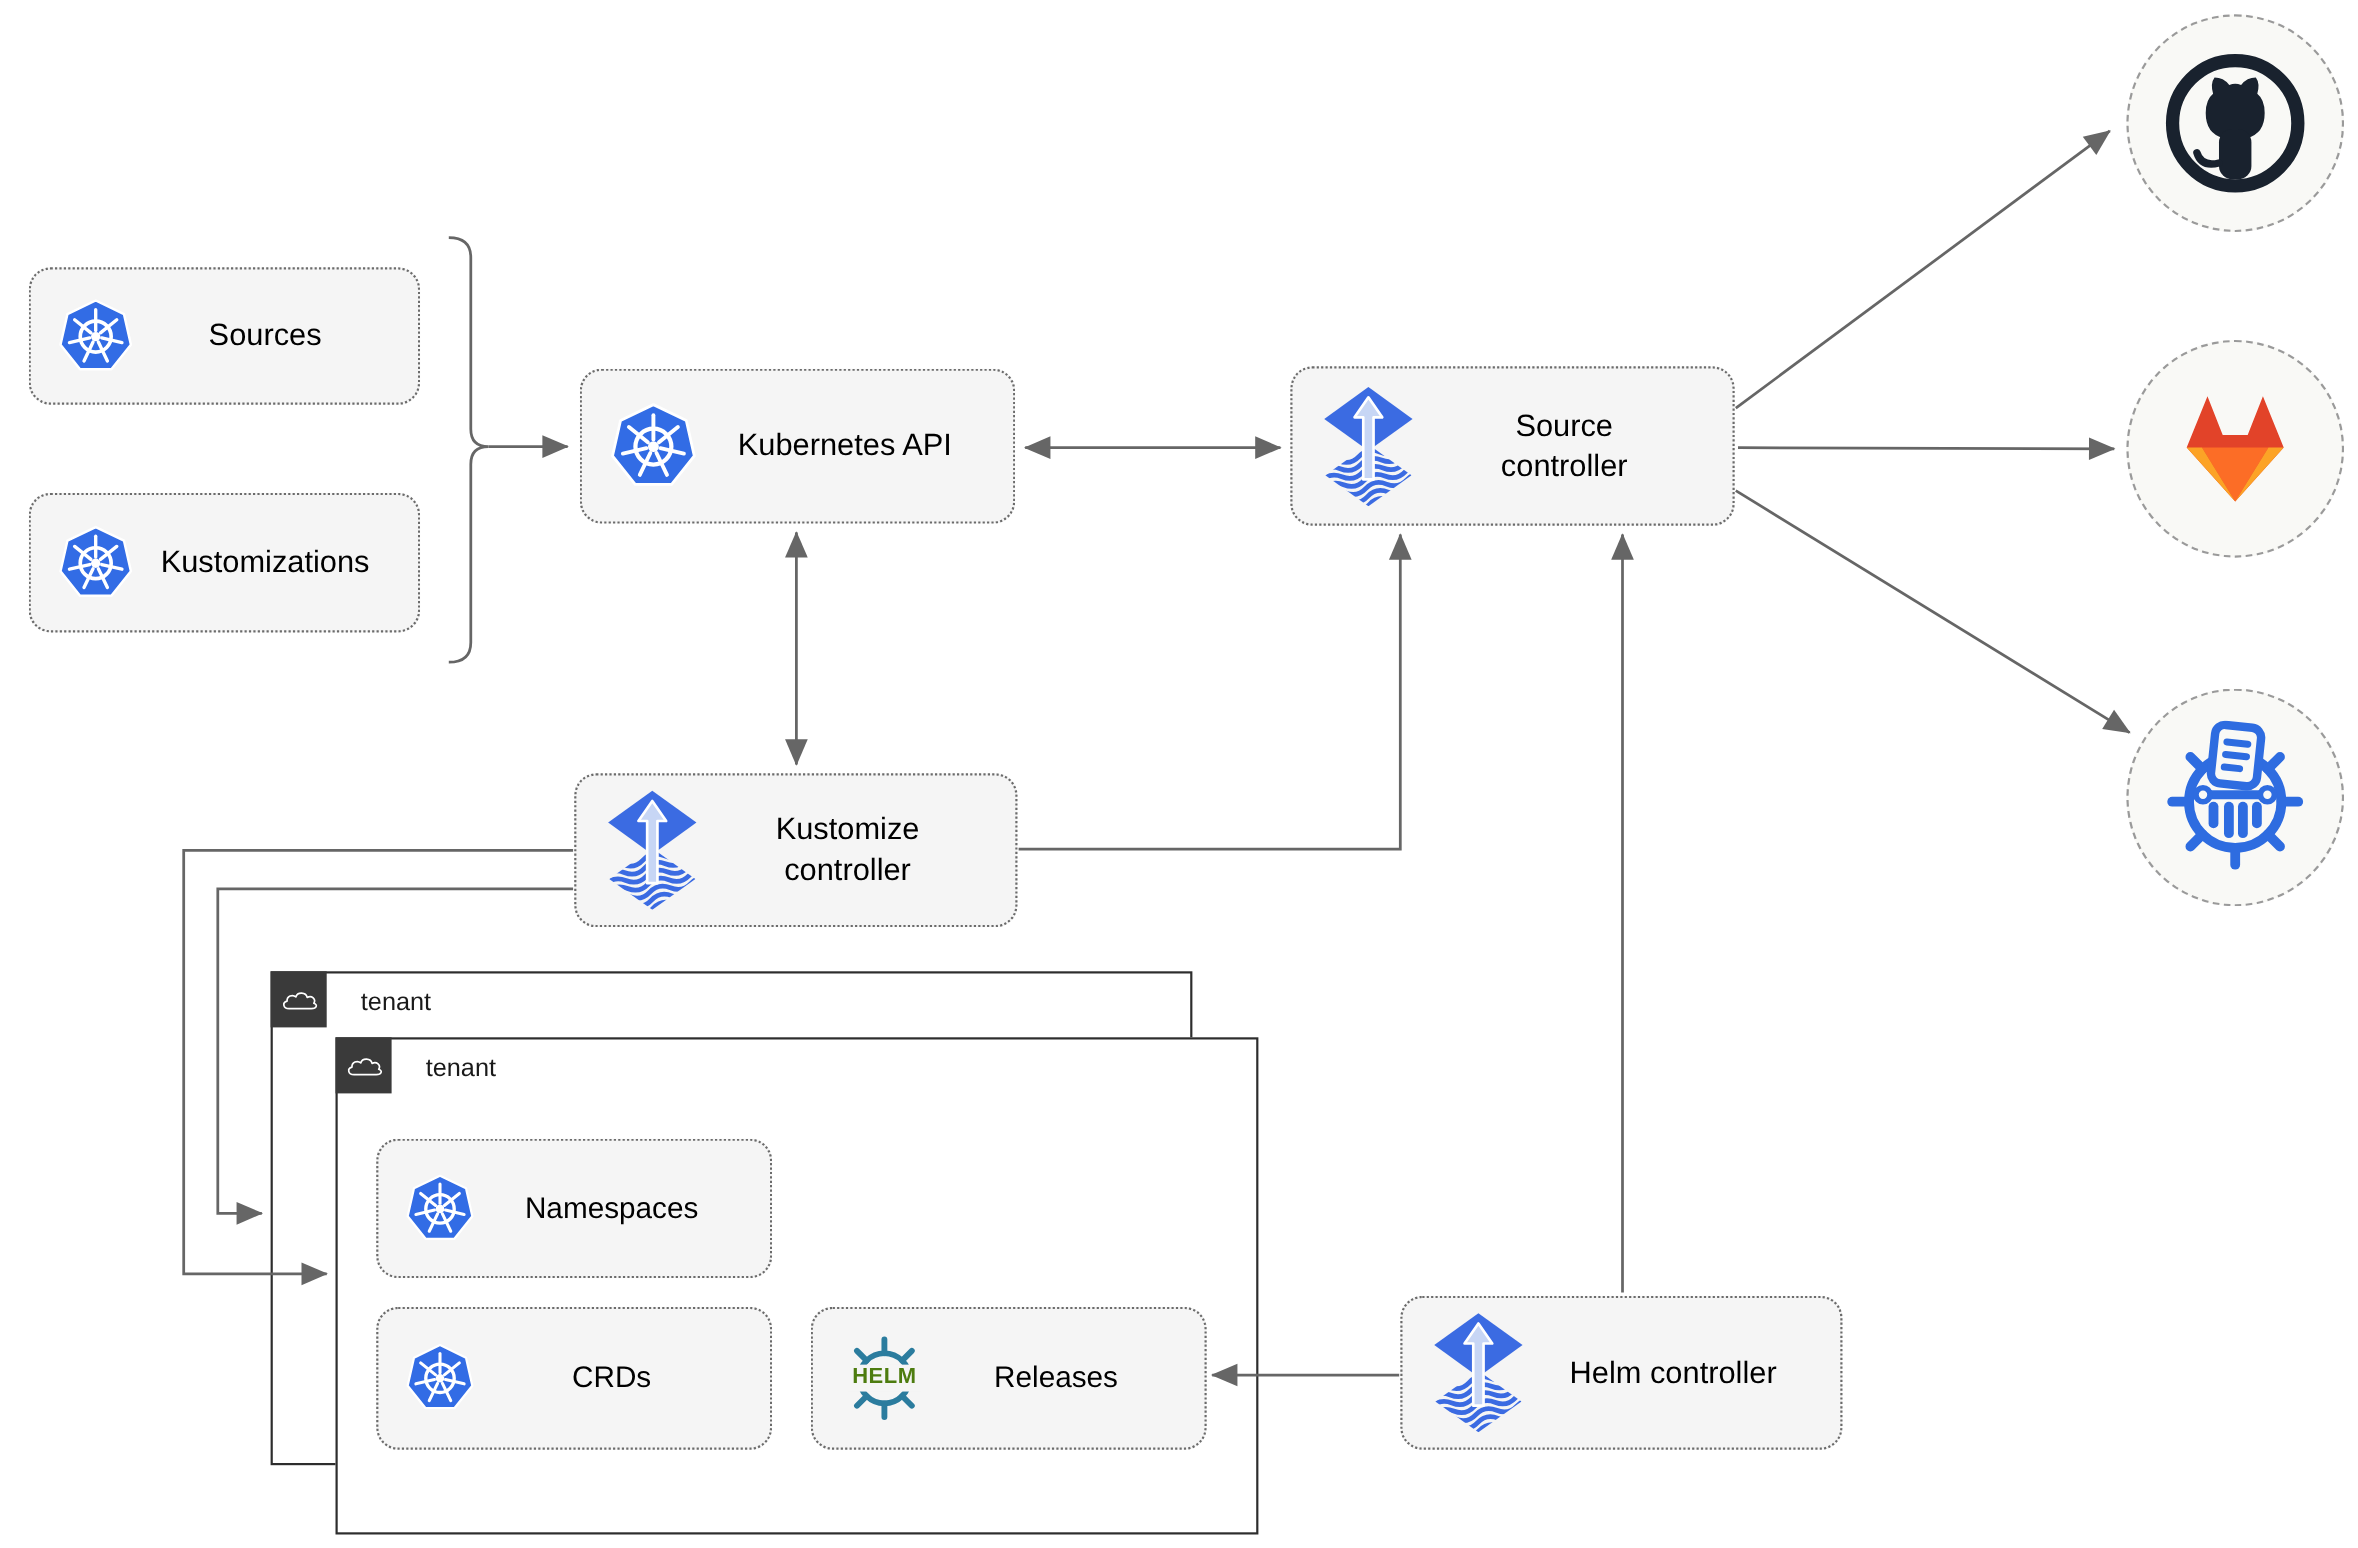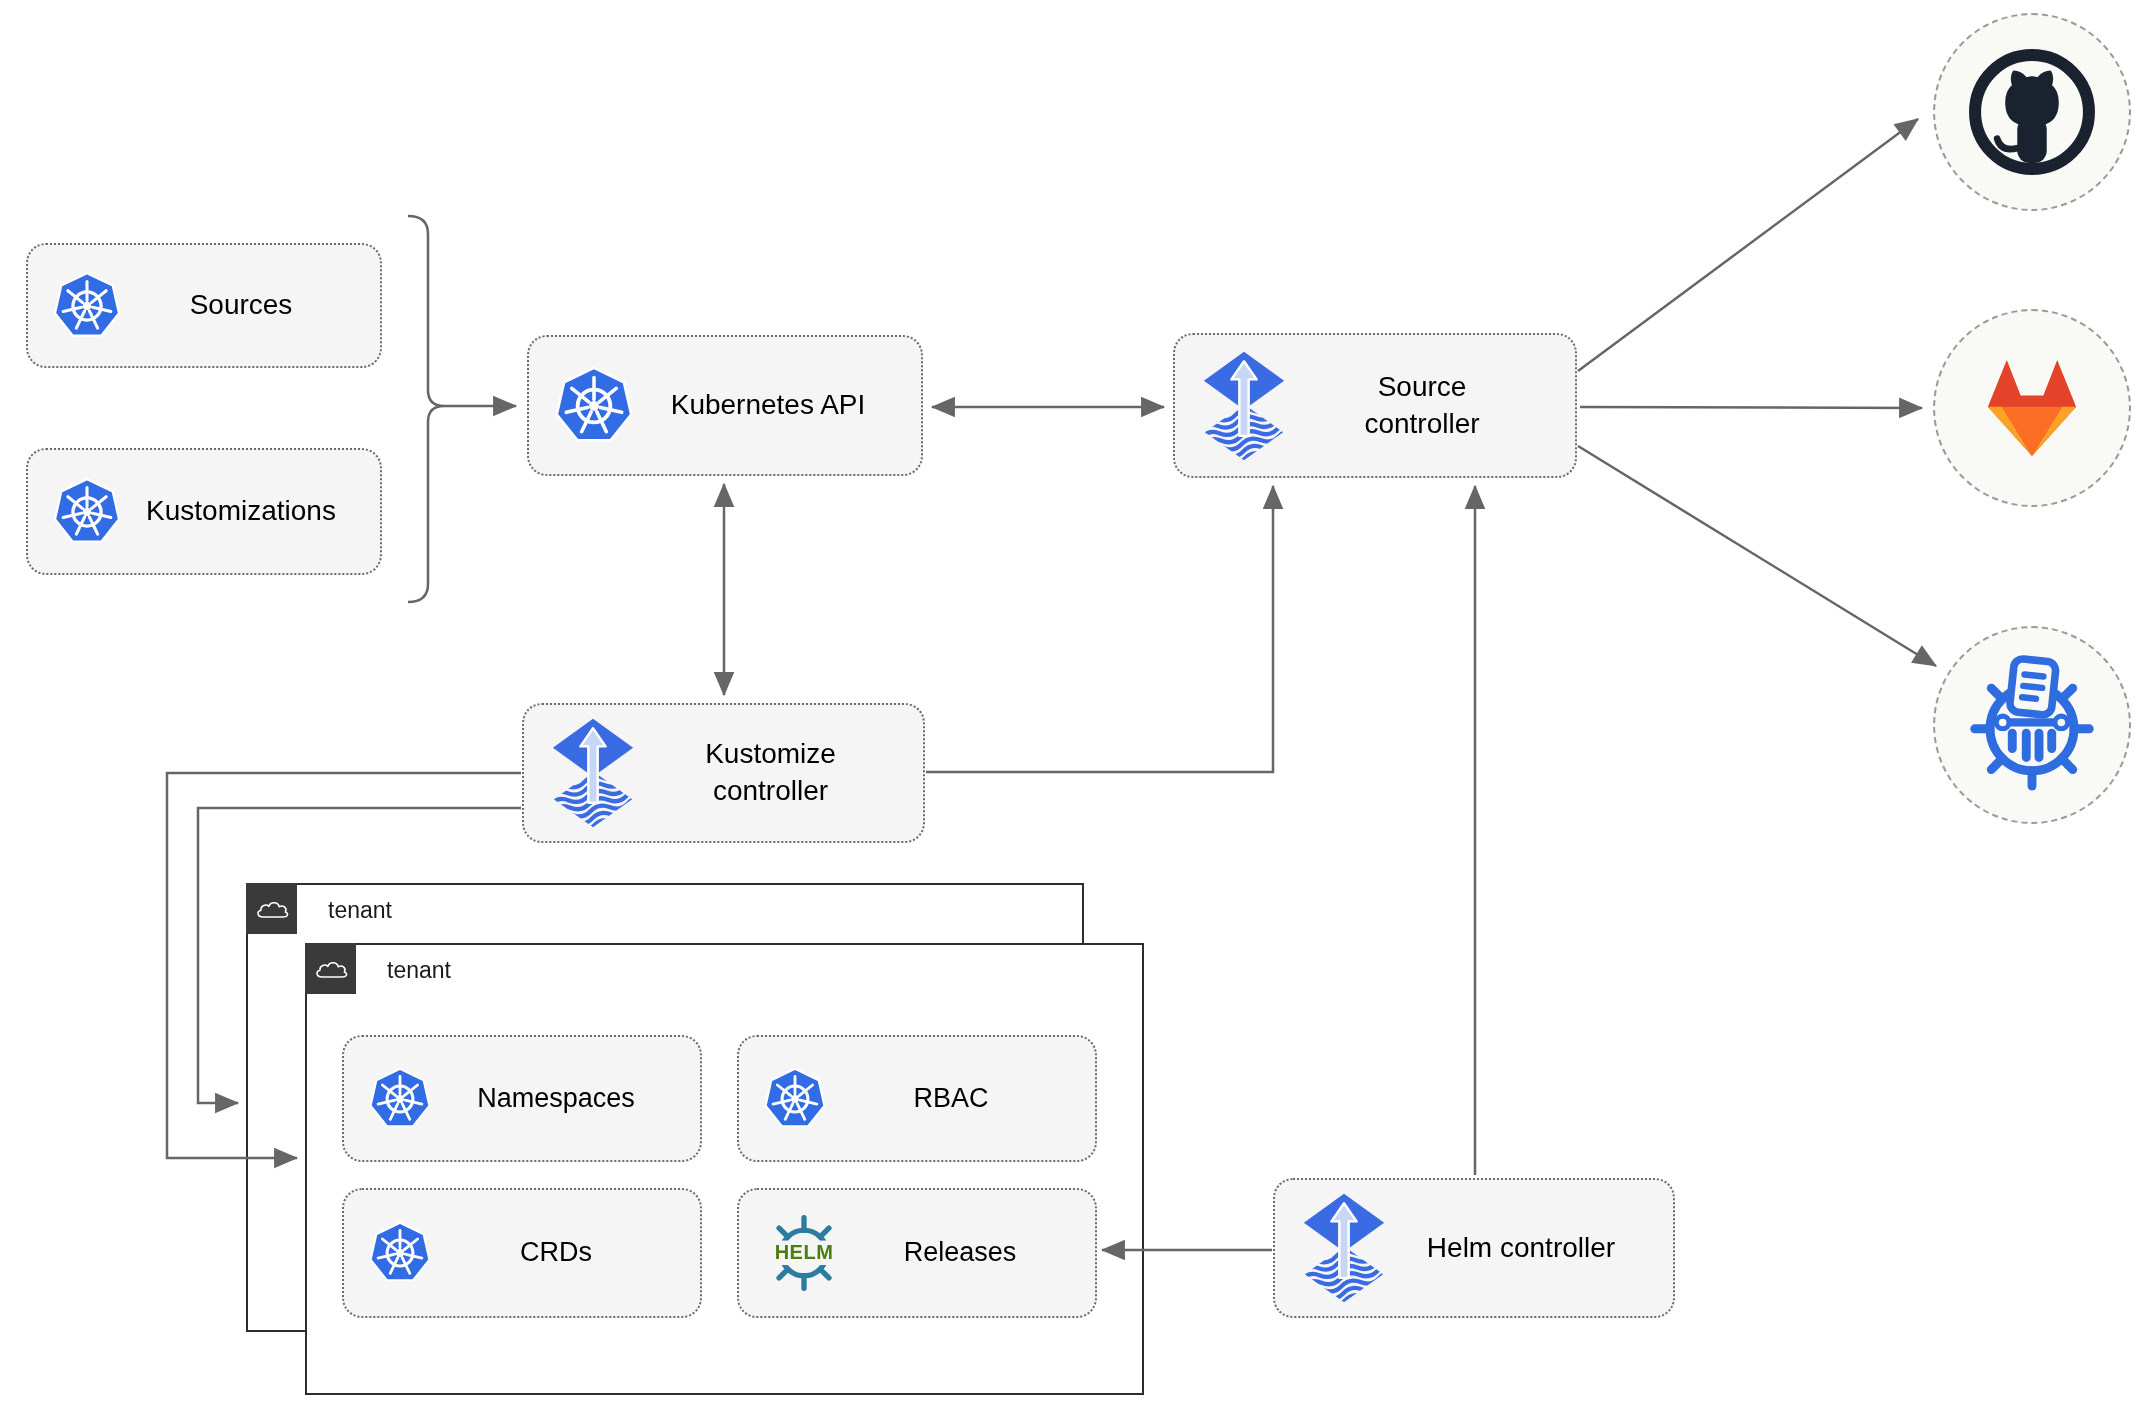--- a/index.html
+++ b/index.html
@@ -255,41 +255,20 @@
       <line x1="-4.7" y1="-3.7" x2="-20.7" y2="-16.5"></line>
     </g>
     <circle r="4.6" fill="#fff"></circle>
           </svg>
         </span>
       <span class="nlabel-wrap">
           <span class="nlabel">Namespaces</span>
         </span>
     </div>
 
-    <div class="node inner" style="left:430px;top:90px;width:360px;height:127px">
-      <span class="icon" style="width:68px;height:68px">
-          <svg viewBox="-40 -40 80 80" width="100%" height="100%">
-    <polygon points="0,-35.5 27.8,-22.1 34.6,7.9 15.4,32 -15.4,32 -34.6,7.9 -27.8,-22.1" fill="#326ce5" stroke="#ffffff" stroke-width="2.4" stroke-linejoin="round"></polygon>
-    <circle r="15.2" fill="none" stroke="#fff" stroke-width="3.6"></circle>
-    <g stroke="#fff" stroke-width="3.3" stroke-linecap="round">
-      <line x1="0" y1="-6" x2="0" y2="-26.5"></line>
-      <line x1="4.7" y1="-3.7" x2="20.7" y2="-16.5"></line>
-      <line x1="5.9" y1="1.3" x2="25.8" y2="5.9"></line>
-      <line x1="2.6" y1="5.4" x2="11.5" y2="23.9"></line>
-      <line x1="-2.6" y1="5.4" x2="-11.5" y2="23.9"></line>
-      <line x1="-5.9" y1="1.3" x2="-25.8" y2="5.9"></line>
-      <line x1="-4.7" y1="-3.7" x2="-20.7" y2="-16.5"></line>
-    </g>
-    <circle r="4.6" fill="#fff"></circle>
-          </svg>
-        </span>
-      <span class="nlabel-wrap">
-          <span class="nlabel">RBAC</span>
-        </span>
-    </div>
 
     <div class="node inner" style="left:35px;top:243px;width:360px;height:130px">
       <span class="icon" style="width:68px;height:68px">
           <svg viewBox="-40 -40 80 80" width="100%" height="100%">
     <polygon points="0,-35.5 27.8,-22.1 34.6,7.9 15.4,32 -15.4,32 -34.6,7.9 -27.8,-22.1" fill="#326ce5" stroke="#ffffff" stroke-width="2.4" stroke-linejoin="round"></polygon>
     <circle r="15.2" fill="none" stroke="#fff" stroke-width="3.6"></circle>
     <g stroke="#fff" stroke-width="3.3" stroke-linecap="round">
       <line x1="0" y1="-6" x2="0" y2="-26.5"></line>
       <line x1="4.7" y1="-3.7" x2="20.7" y2="-16.5"></line>
       <line x1="5.9" y1="1.3" x2="25.8" y2="5.9"></line>

